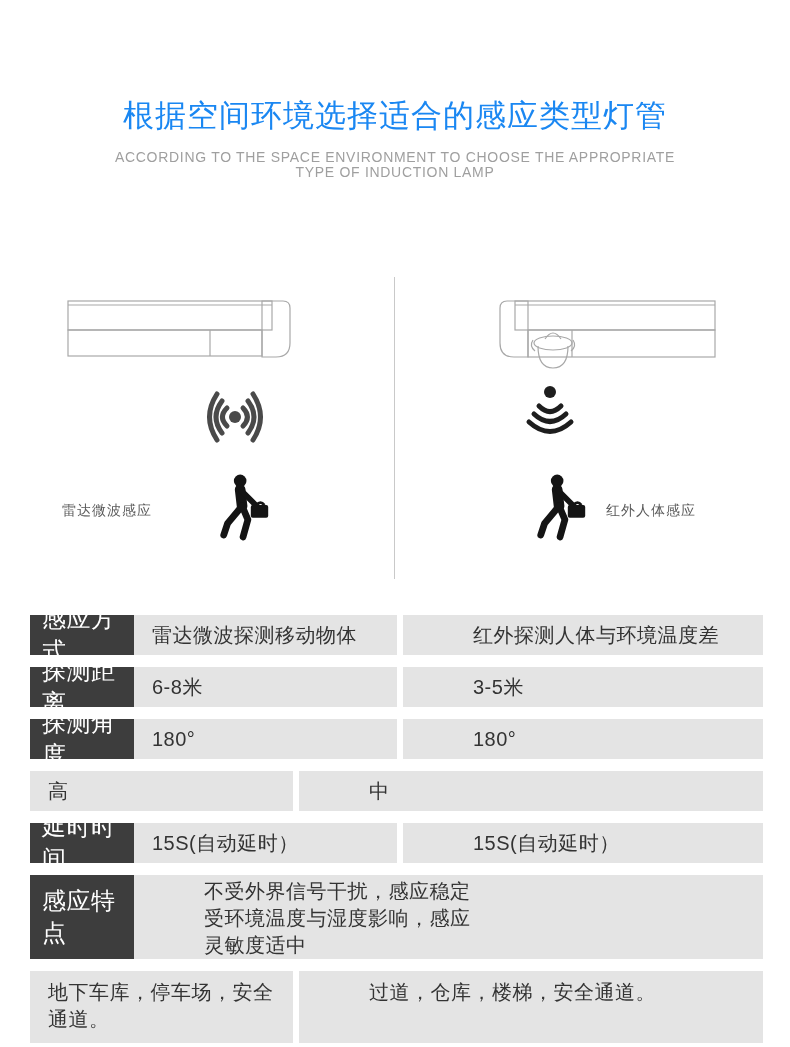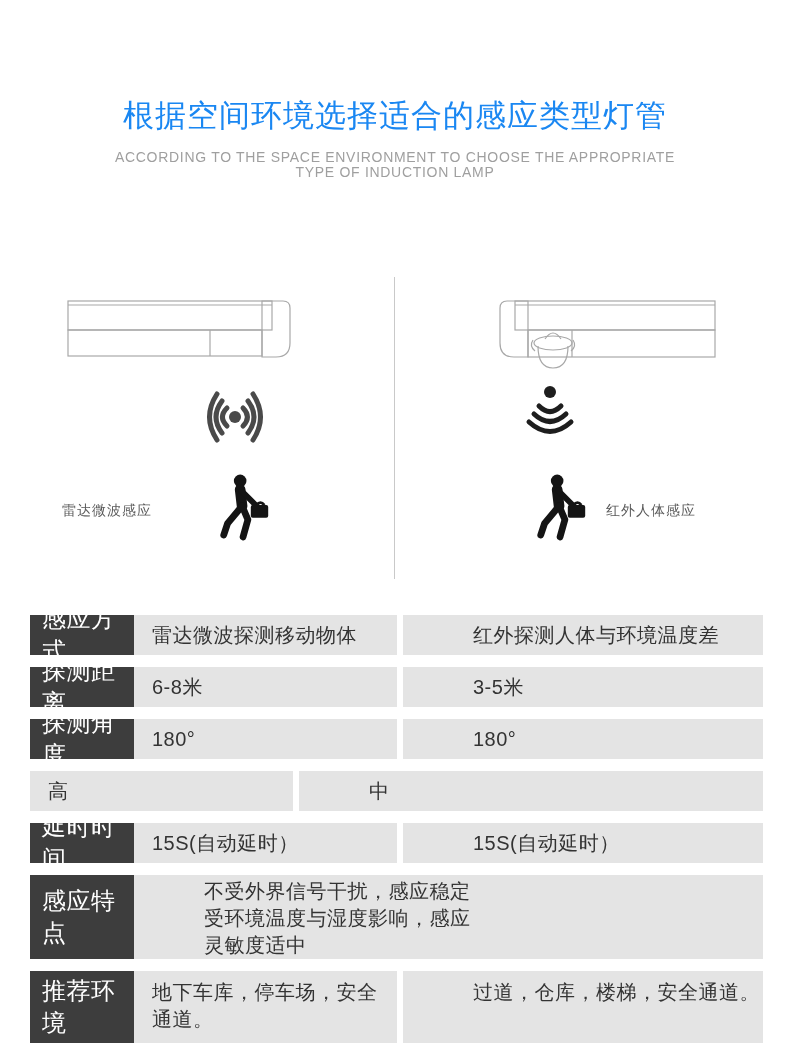--- a/index.html
+++ b/index.html
@@ -192,20 +192,19 @@
     </div>
 
     <div class="row tall r6">
       <div class="lbl">感应特点</div>
       <div class="cell right-col">不受外界信号干扰，感应稳定
 受环境温度与湿度影响，感应
 灵敏度适中</div>
     </div>
 
     <div class="row tall r7">
-      <div class="lbl">推荐环境</div>
       <div class="cell left-col">地下车库，停车场，安全
 通道。</div>
       <div class="cell right-col">过道，仓库，楼梯，安全通道。</div>
     </div>
 
   </div>
 </div>
 
 </body></html>

